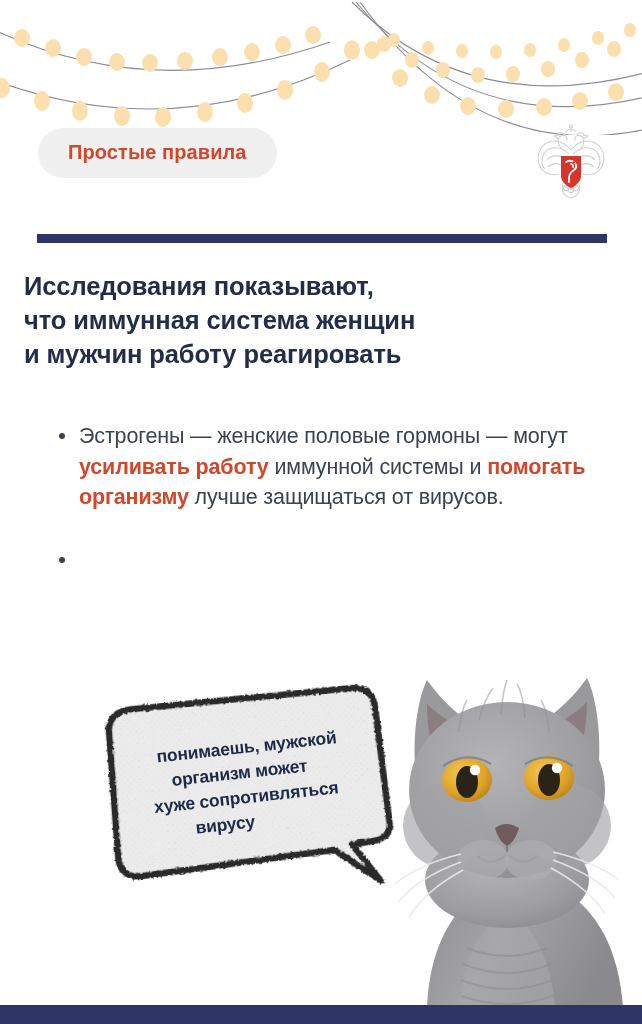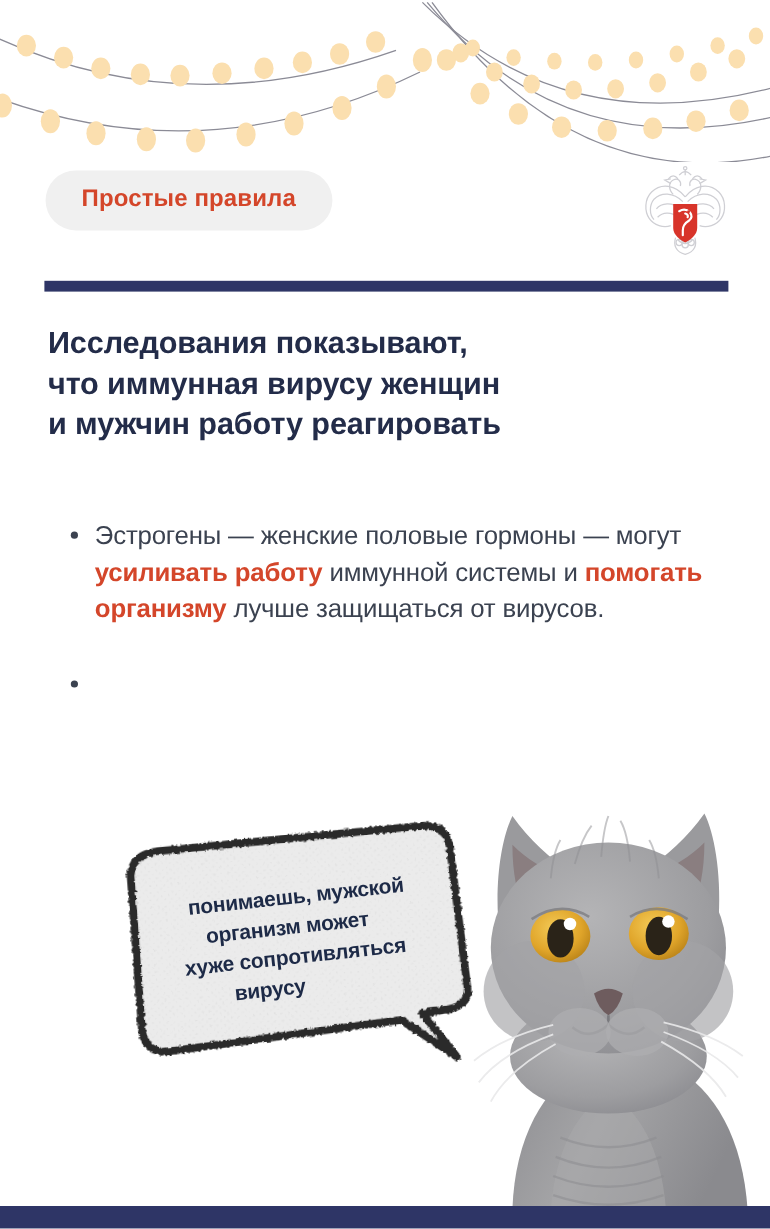--- a/index.html
+++ b/index.html
@@ -25,21 +25,21 @@
     top: 0;
     left: 0;
     width: 642px;
     height: 135px;
     pointer-events: none;
   }
 
   
   .header-row {
     position: absolute;
-    top: 141px;
+    top: 127px;
     left: 0;
     width: 642px;
     height: 80px;
   }
   .pill {
     position: absolute;
     left: 38px;
     top: 1px;
     padding: 14px 30px 16px 30px;
     background: #f0f0f0;
@@ -65,21 +65,21 @@
     left: 37px;
     top: 234px;
     width: 570px;
     height: 9px;
     background: #2e3566;
   }
 
   
   .heading {
     position: absolute;
-    left: 40px;
+    left: 24px;
     top: 270px;
     width: 580px;
     color: #232c49;
     font-size: 25.5px;
     font-weight: bold;
     line-height: 1.33;
     letter-spacing: -0.1px;
   }
 
   
@@ -89,21 +89,20 @@
     top: 421px;
     width: 565px;
   }
   .bullet {
     position: relative;
     padding-left: 22px;
     color: #3b4250;
     font-size: 21.5px;
     line-height: 1.42;
     letter-spacing: -0.15px;
-    margin-top: 10px;
   }
   .bullet + .bullet { margin-top: 32px; }
   .dot {
     position: absolute;
     left: 2px;
     top: 12px;
     width: 6px;
     height: 6px;
     border-radius: 50%;
     background: #3b4250;
@@ -274,21 +273,21 @@
         <path d="M36 40 q3 1 2 3"></path>
       </g>
       <circle cx="38.8" cy="38.5" r="1.2" fill="#d8342a"></circle>
     </svg>
   </div>
 
   <div class="rule"></div>
 
   <div class="heading">
     <div>Исследования показывают,</div>
-    <div>что иммунная вирусу женщин</div>
+    <div>что иммунная система женщин</div>
     <div>и мужчин работу реагировать</div>
   </div>
 
   <div class="bullets">
     <div class="bullet">
       <span class="dot"></span>
       <span class="bullet-body"><span>Эстрогены — женские половые гормоны — могут </span><span class="hl">усиливать работу</span><span> иммунной системы и </span><span class="hl">помогать организму</span><span> лучше защищаться от вирусов.</span></span>
     </div>
     <div class="bullet">
       <span class="dot"></span>

